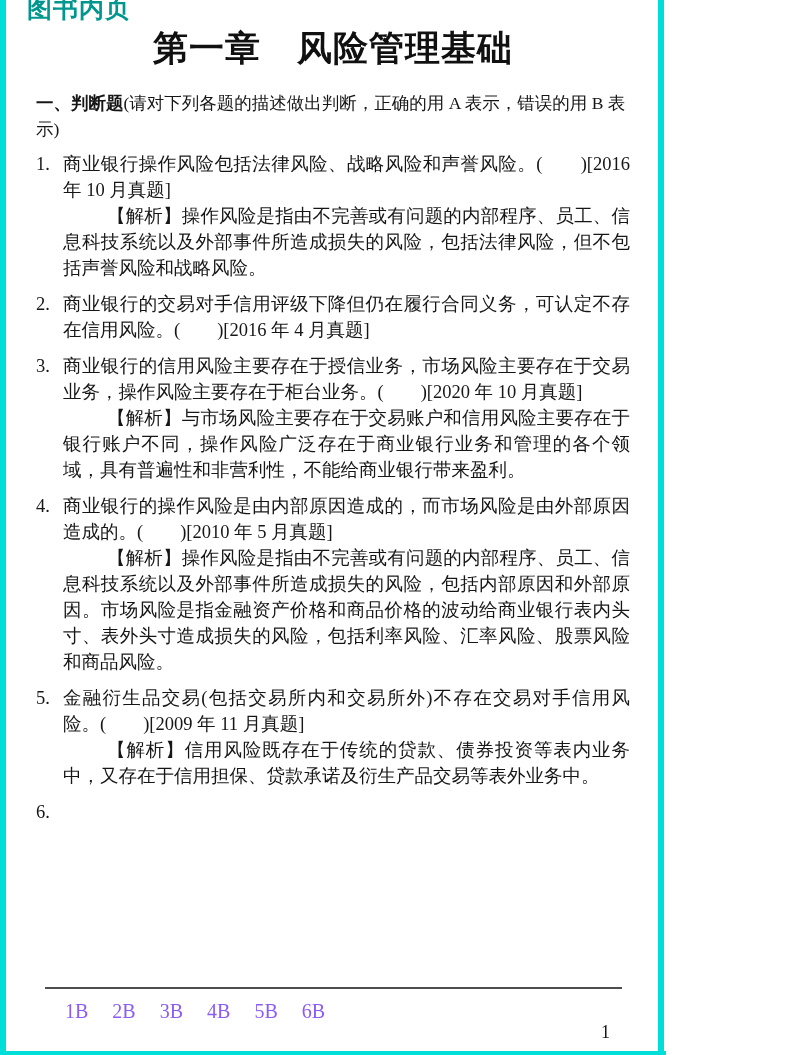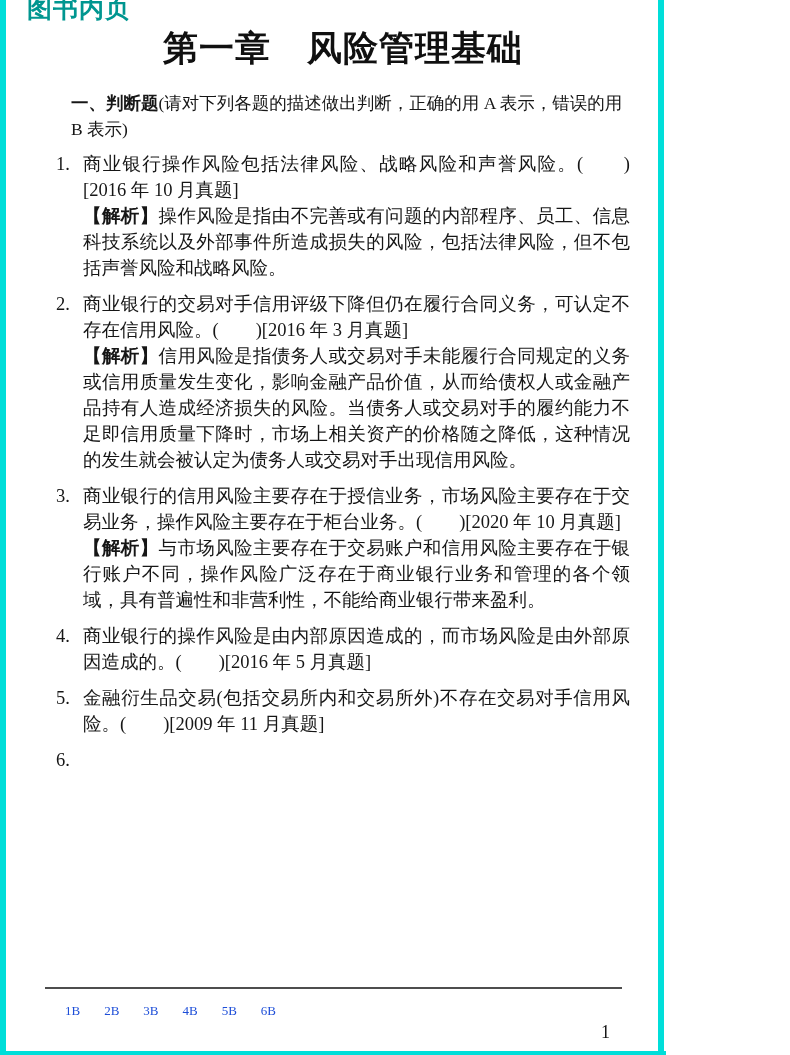--- a/index.html
+++ b/index.html
@@ -21,52 +21,52 @@
   .bar-right { position: absolute; right: 2px; top: 0; width: 6px; height: 100%; background: var(--accent); }
   .bar-bottom{ position: absolute; left: 0; bottom: 0; width: 100%; height: 4px; background: var(--accent); }
 
   .book-label {
     position: absolute; top: -8px; left: 27px;
     font-family: "Liberation Sans", "DejaVu Sans", sans-serif;
     font-weight: bold; font-size: 25px; letter-spacing: 1px;
     color: var(--label); white-space: nowrap;
   }
 
-  .content { position: absolute; left: 56px; right: 36px; top: 0; }
+  .content { position: absolute; left: 36px; right: 36px; top: 0; }
 
   .chapter-title {
     margin-top: 25px;
     text-align: center;
     font-size: 35px; font-weight: bold;
     letter-spacing: 1px;
     color: #101010;
   }
 
-  .section-header { margin-top: 18px; font-size: 17.5px; line-height: 26px; margin-left: 15px; }
+  .section-header { margin-top: 18px; font-size: 17.5px; line-height: 26px; }
   .sec-bold { font-weight: bold; }
 
   .questions { margin-top: 9px; }
   .question {
     display: flex;
     margin-bottom: 10px;
     font-size: 18.5px;
     line-height: 26px;
   }
   .q-num { width: 27px; flex: none; }
   .q-body { flex: 1; min-width: 0; }
   .q-text, .q-analysis { text-align: justify; }
-  .a-label { font-weight: bold; }
+  .a-label { font-weight: normal; margin-left: 44px; }
 
   .footer-rule {
     position: absolute; left: 45px; right: 44px; top: 987px;
     border-top: 2px solid #4d4d4d; height: 0;
   }
   .answer-key {
     position: absolute; left: 65px; top: 998px;
-    font-size: 13px; line-height: 26px; color: #1d4ed8;
+    font-size: 20px; line-height: 26px; color: #8b5cf6;
   }
   .answer-key span { margin-right: 24px; }
   .page-number {
     position: absolute; right: 56px; top: 1022px;
     font-size: 18px; color: #161616;
   }
 </style>
 </head>
 <body>
 
@@ -90,44 +90,45 @@
         <span class="q-num">1.</span>
         <div class="q-body">
           <p class="q-text">商业银行操作风险包括法律风险、战略风险和声誉风险。(　　)[2016 年 10 月真题]</p>
           <p class="q-analysis"><span class="a-label">【解析】</span><span>操作风险是指由不完善或有问题的内部程序、员工、信息科技系统以及外部事件所造成损失的风险，包括法律风险，但不包括声誉风险和战略风险。</span></p>
         </div>
       </div>
 
       <div class="question">
         <span class="q-num">2.</span>
         <div class="q-body">
-          <p class="q-text">商业银行的交易对手信用评级下降但仍在履行合同义务，可认定不存在信用风险。(　　)[2016 年 3 月真题]</p>
-          <p class="q-analysis"><span class="a-label">【解析】</span><span>信用风险是指债务人或交易对手未能履行合同规定的义务或信用质量发生变化，影响金融产品价值，从而给债权人或金融产品持有人造成经济损失的风险。当债务人或交易对手的履约能力不足即信用质量下降时，市场上相关资产的价格随之降低，这种情况的发生就会被认定为债务人或交易对手出现信用风险。</span></p>
+          <p class="q-text">商业银行的交易对手信用评级下降但仍在履行合同义务，可认定不存在信用风险。(　　)[2016 年 4 月真题]</p>
         </div>
       </div>
 
       <div class="question">
         <span class="q-num">3.</span>
         <div class="q-body">
           <p class="q-text">商业银行的信用风险主要存在于授信业务，市场风险主要存在于交易业务，操作风险主要存在于柜台业务。(　　)[2020 年 10 月真题]</p>
           <p class="q-analysis"><span class="a-label">【解析】</span><span>与市场风险主要存在于交易账户和信用风险主要存在于银行账户不同，操作风险广泛存在于商业银行业务和管理的各个领域，具有普遍性和非营利性，不能给商业银行带来盈利。</span></p>
         </div>
       </div>
 
       <div class="question">
         <span class="q-num">4.</span>
         <div class="q-body">
-          <p class="q-text">商业银行的操作风险是由内部原因造成的，而市场风险是由外部原因造成的。(　　)[2016 年 5 月真题]</p>
+          <p class="q-text">商业银行的操作风险是由内部原因造成的，而市场风险是由外部原因造成的。(　　)[2010 年 5 月真题]</p>
+          <p class="q-analysis"><span class="a-label">【解析】</span><span>操作风险是指由不完善或有问题的内部程序、员工、信息科技系统以及外部事件所造成损失的风险，包括内部原因和外部原因。市场风险是指金融资产价格和商品价格的波动给商业银行表内头寸、表外头寸造成损失的风险，包括利率风险、汇率风险、股票风险和商品风险。</span></p>
         </div>
       </div>
 
       <div class="question">
         <span class="q-num">5.</span>
         <div class="q-body">
           <p class="q-text">金融衍生品交易(包括交易所内和交易所外)不存在交易对手信用风险。(　　)[2009 年 11 月真题]</p>
+          <p class="q-analysis"><span class="a-label">【解析】</span><span>信用风险既存在于传统的贷款、债券投资等表内业务中，又存在于信用担保、贷款承诺及衍生产品交易等表外业务中。</span></p>
         </div>
       </div>
 
       <div class="question">
         <span class="q-num">6.</span>
         <div class="q-body">
         </div>
       </div>
 
     </div>

